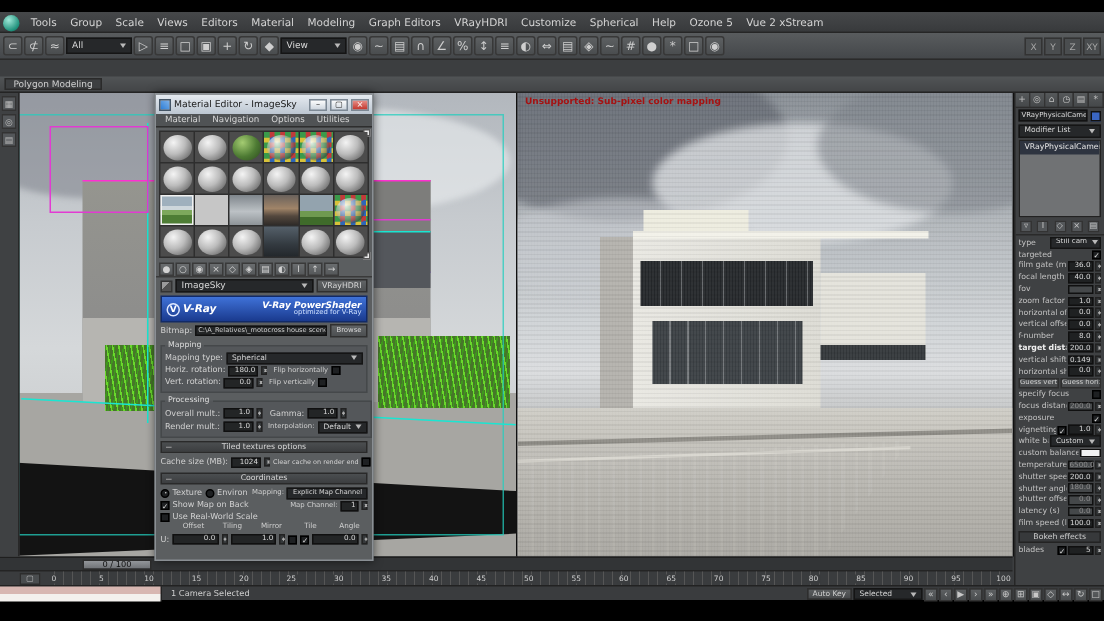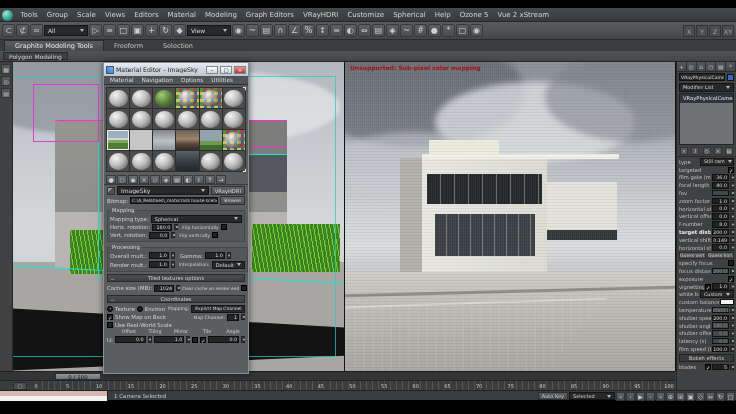--- a/index.html
+++ b/index.html
@@ -205,25 +205,20 @@
         <span class="tbi">*</span>
         <span class="tbi">□</span>
         <span class="tbi">◉</span>
         <span class="tbspace"></span>
         <span class="axisbtn">X</span>
         <span class="axisbtn">Y</span>
         <span class="axisbtn">Z</span>
         <span class="axisbtn">XY</span>
       </div>
 
-  <div class="ribbontabs" id="ribbontabs">
-        <span class="rtab active">Graphite Modeling Tools</span>
-        <span class="rtab">Freeform</span>
-        <span class="rtab">Selection</span>
-      </div>
   <div class="ribbonpanel">
     <span class="rchip">Polygon Modeling</span>
   </div>
 
   <div class="workspace">
 
     <div class="vpL">
       <div class="cloudL" style="left:-30px;top:-20px;width:180px;height:90px;background:rgba(125,130,138,.55);"></div>
       <div class="cloudL" style="left:120px;top:10px;width:220px;height:70px;background:rgba(235,238,240,.6);"></div>
 
@@ -558,20 +553,30 @@
           <span class="meti">→</span>
         </div>
     <div class="me-namerow">
       <span class="eyedrop"></span>
       <span class="dd me-name">
             <span>ImageSky</span>
             <i class="dda"></i>
           </span>
       <span class="mbtn">VRayHDRI</span>
     </div>
+    <div class="banner">
+      <span class="vlogo">
+            <span class="vcircle">V</span>
+            <span>V-Ray</span>
+          </span>
+      <span class="btxt">
+            <b>V-Ray PowerShader</b>
+            <small>optimized for V-Ray</small>
+          </span>
+    </div>
     <div class="merow">
       <span class="mlbl">Bitmap:</span>
       <span class="mfield">C:\A_Relatives\_motocross house scene w</span>
       <span class="mbtn" style="font-size:4.6px;">Browse</span>
     </div>
 
     <fieldset class="grp">
       <legend>Mapping</legend>
       <div class="merow" style="padding:0;">
         <span class="mlbl">Mapping type:</span>

